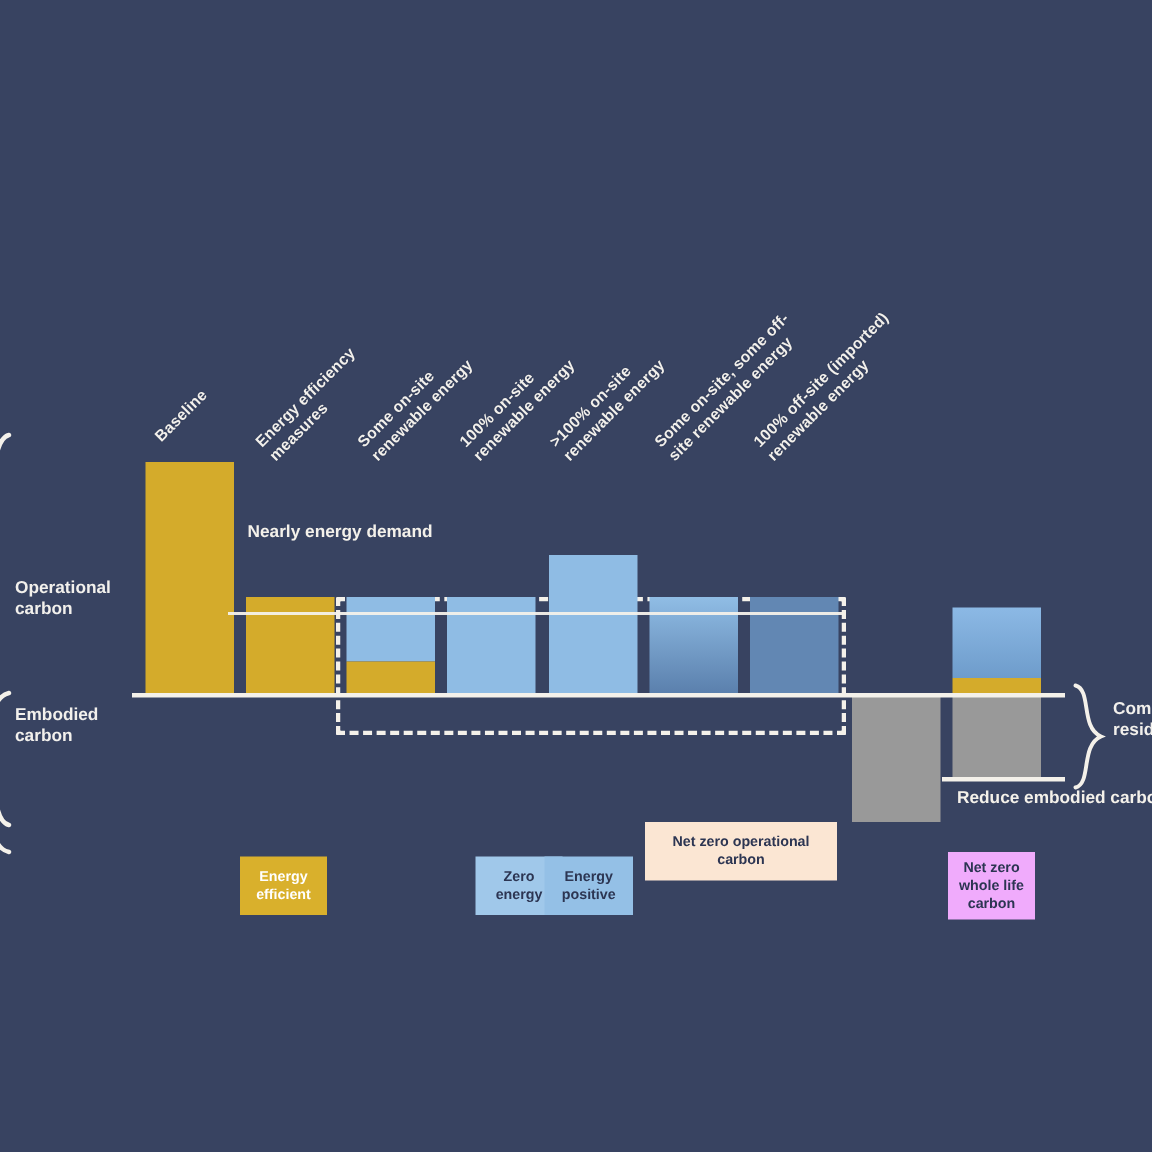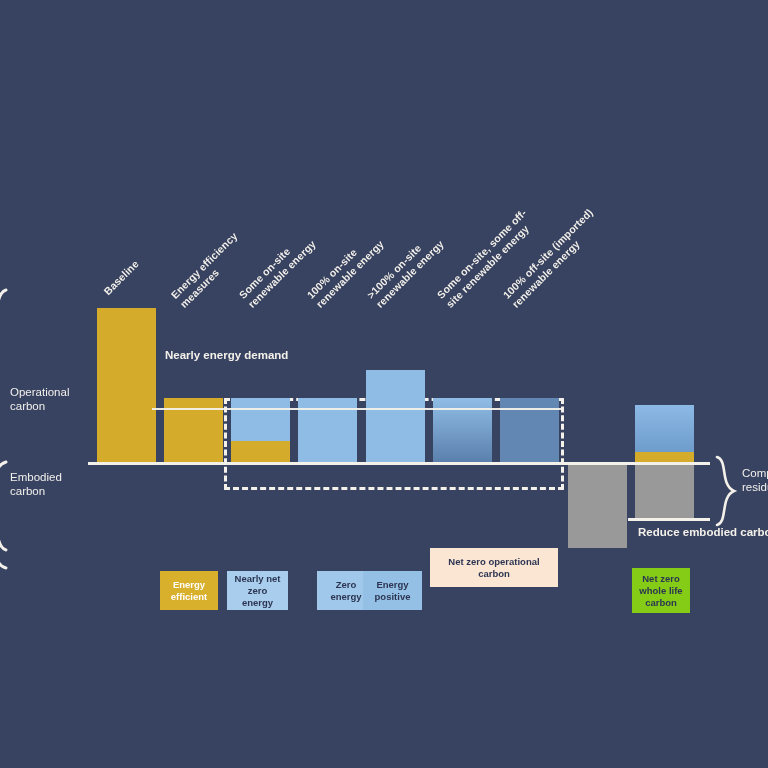--- a/index.html
+++ b/index.html
@@ -42,21 +42,21 @@
     border:3px dashed #f4f1ea;
     box-sizing:border-box;
     border-radius:1px;
   }
 
   
   .side-note{
     position:absolute;
     color:#f2f0ec;
     font-size:11.5px;
-    font-weight:400;
+    font-weight:700;
     line-height:14px;
     white-space:pre-line;
   }
   .inline-note{
     position:absolute;
     color:#f4f1ea;
     font-size:11.5px;
     font-weight:700;
     white-space:nowrap;
   }
@@ -158,25 +158,23 @@
   </svg>
   <div class="side-note" style="left:742px;top:466px;">Compensate
 residual</div>
 
   <svg class="brace" style="left:-22px;top:460px;" width="30" height="110" viewBox="0 0 30 110">
     <path d="M28 2 C12 6, 22 30, 6 55 C22 80, 12 104, 28 108" fill="none" stroke="#f4f1ea" stroke-width="3" stroke-linecap="round"></path>
   </svg>
 
   <div class="legend-item" style="left:160px;top:571px;width:58px;height:39px;background:#d9b02c;color:#ffffff;">Energy
 efficient</div>
-  <div class="legend-item" style="left:227px;top:571px;width:61px;height:39px;background:#a9cded;color:#2c3552;">Nearly net
-zero energy</div>
   <div class="legend-item" style="left:297px;top:571px;width:58px;height:39px;background:#a0c8ea;color:#2c3552;margin-left:20px;">Zero
 energy</div>
   <div class="legend-item" style="left:363px;top:571px;width:59px;height:39px;background:#94c0e6;color:#2c3552;">Energy
 positive</div>
   <div class="legend-item" style="left:430px;top:548px;width:128px;height:39px;background:#fbe6d3;color:#2c3552;">Net zero operational
 carbon</div>
-  <div class="legend-item" style="left:632px;top:568px;width:58px;height:45px;background:#84cc16;color:#2c3552;">Net zero
+  <div class="legend-item" style="left:632px;top:568px;width:58px;height:45px;background:#f0abfc;color:#2c3552;">Net zero
 whole life
 carbon</div>
 
 </div>
 
 </body></html>

